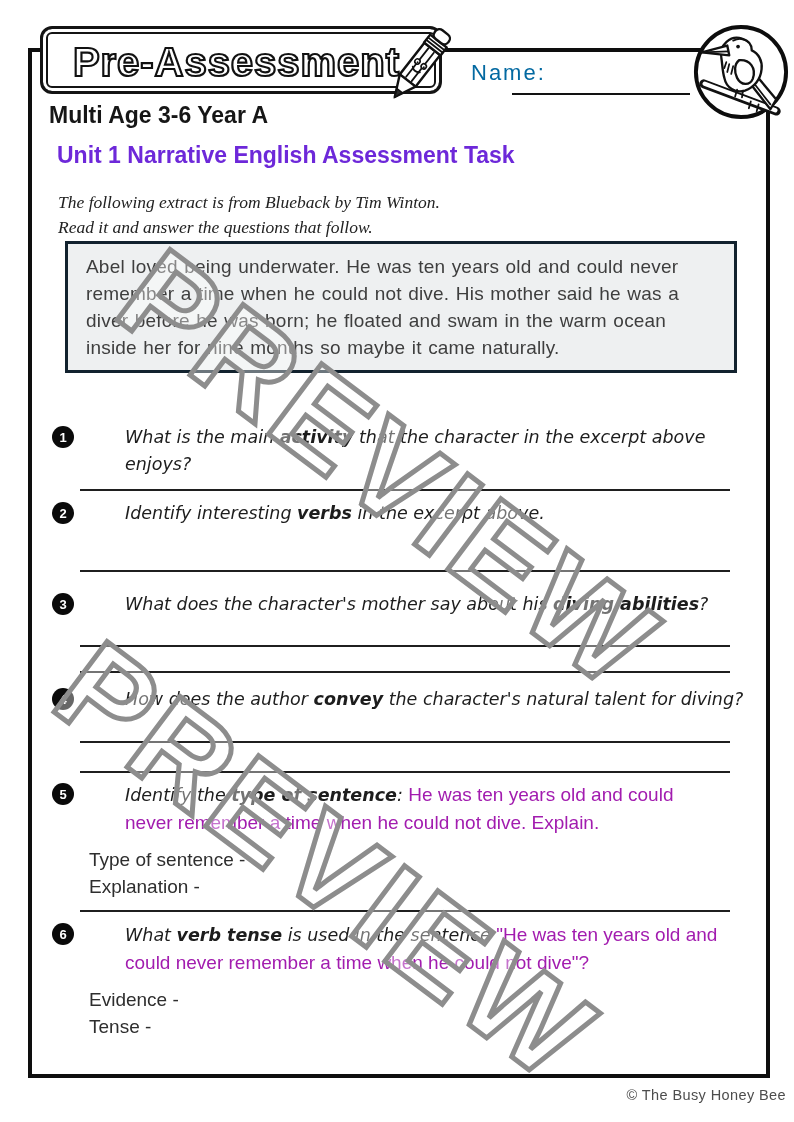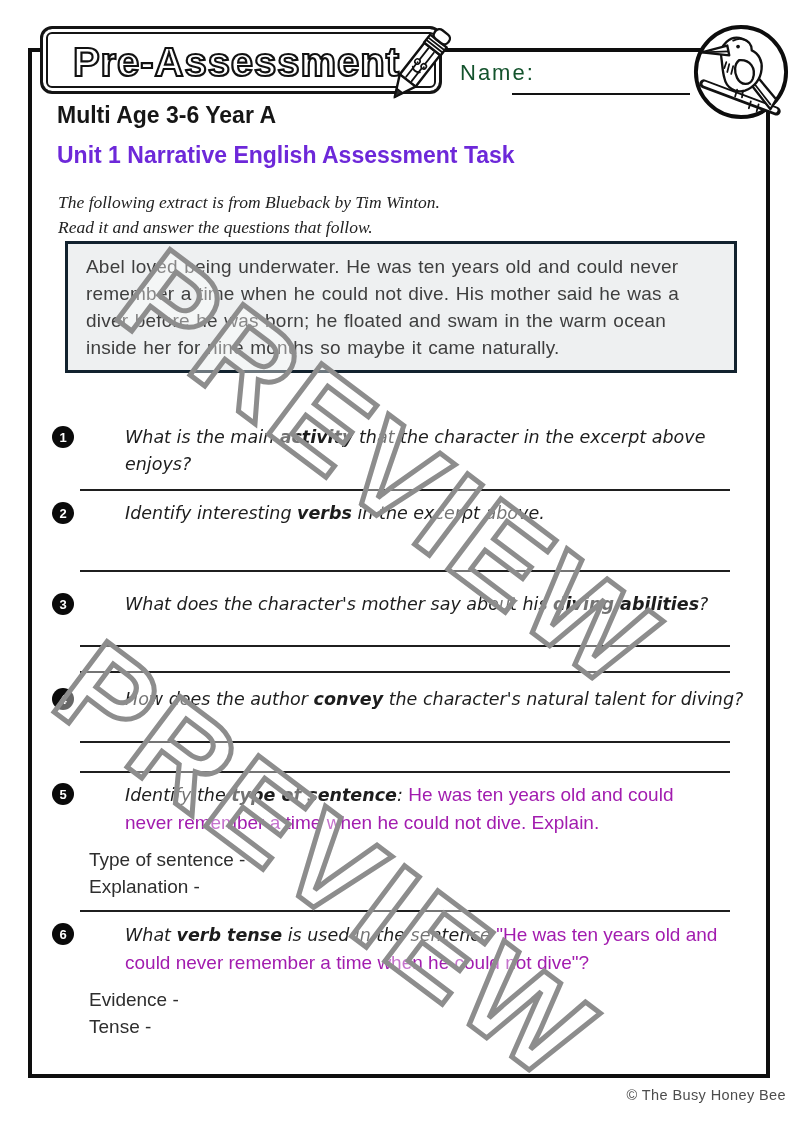--- a/index.html
+++ b/index.html
@@ -12,24 +12,24 @@
   .title-box{position:absolute;left:40px;top:26px;width:402px;height:68px;background:#ffffff;
              border:3px solid #141414;border-radius:12px;box-sizing:border-box;z-index:3;
              box-shadow:inset 0 0 0 3px #ffffff, inset 0 0 0 5px #141414;}
   .title-svg{position:absolute;left:0;top:0;width:100%;height:100%;}
   .title-svg text{font-family:"Liberation Sans",sans-serif;font-weight:bold;font-size:44px;
                   letter-spacing:1px;fill:#ffffff;stroke:#111111;stroke-width:2.4px;}
   .pencil{position:absolute;left:386px;top:24px;width:92px;height:100px;z-index:4;}
   
   .bird-badge{position:absolute;left:692px;top:23px;width:98px;height:98px;z-index:3;}
   
-  .name-label{position:absolute;left:460px;top:60px;font-size:22px;letter-spacing:2px;color:#14532d;z-index:2;}
+  .name-label{position:absolute;left:471px;top:60px;font-size:22px;letter-spacing:2px;color:#0369a1;z-index:2;}
   .name-line{position:absolute;left:512px;top:93px;width:178px;height:2.4px;background:#121212;z-index:2;}
   
-  .h1{position:absolute;left:57px;top:102px;font-size:23px;font-weight:bold;color:#161616;z-index:2;}
+  .h1{position:absolute;left:49px;top:102px;font-size:23px;font-weight:bold;color:#161616;z-index:2;}
   .h2{position:absolute;left:57px;top:142px;font-size:23px;font-weight:bold;color:#6d28d9;z-index:2;}
   
   .instructions{position:absolute;left:58px;top:190px;z-index:2;
                 font-family:Liberation Serif, serif;font-style:italic;font-size:17.5px;
                 line-height:25px;color:#222222;}
   
   .excerpt{position:absolute;left:65px;top:241px;width:672px;min-height:128px;box-sizing:border-box;
            background:#eef0f1;border:3.5px solid #12222e;padding:9px 16px 9px 18px;z-index:2;}
   .excerpt p{margin:0;font-size:19px;line-height:27px;color:#3e3e3e;letter-spacing:0.2px;word-spacing:1px;}
   

